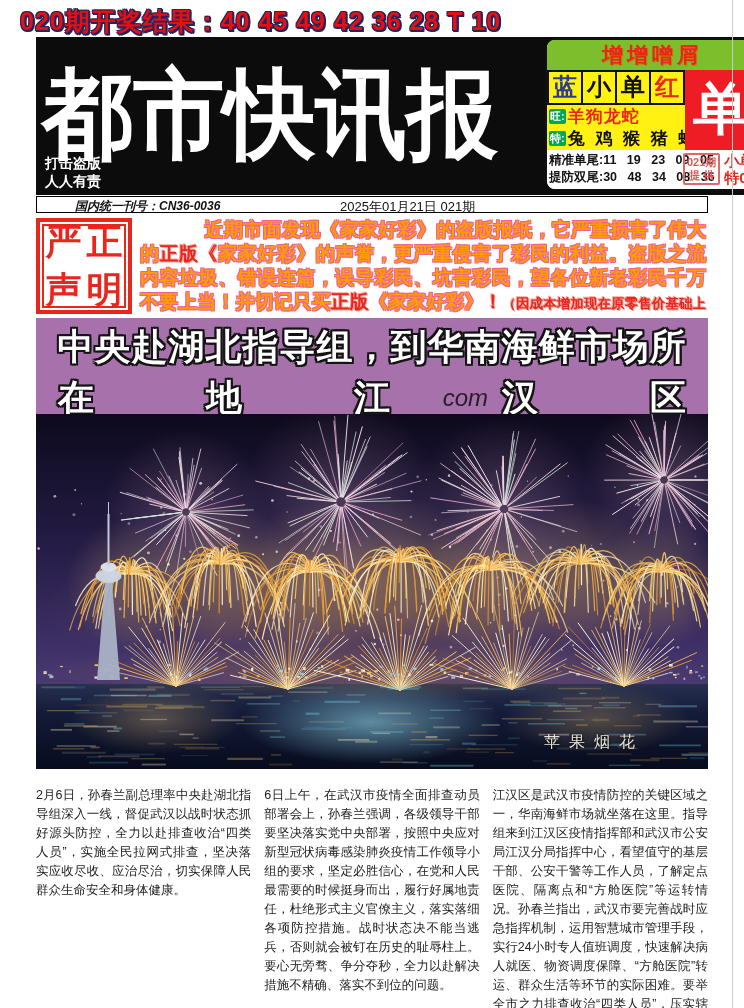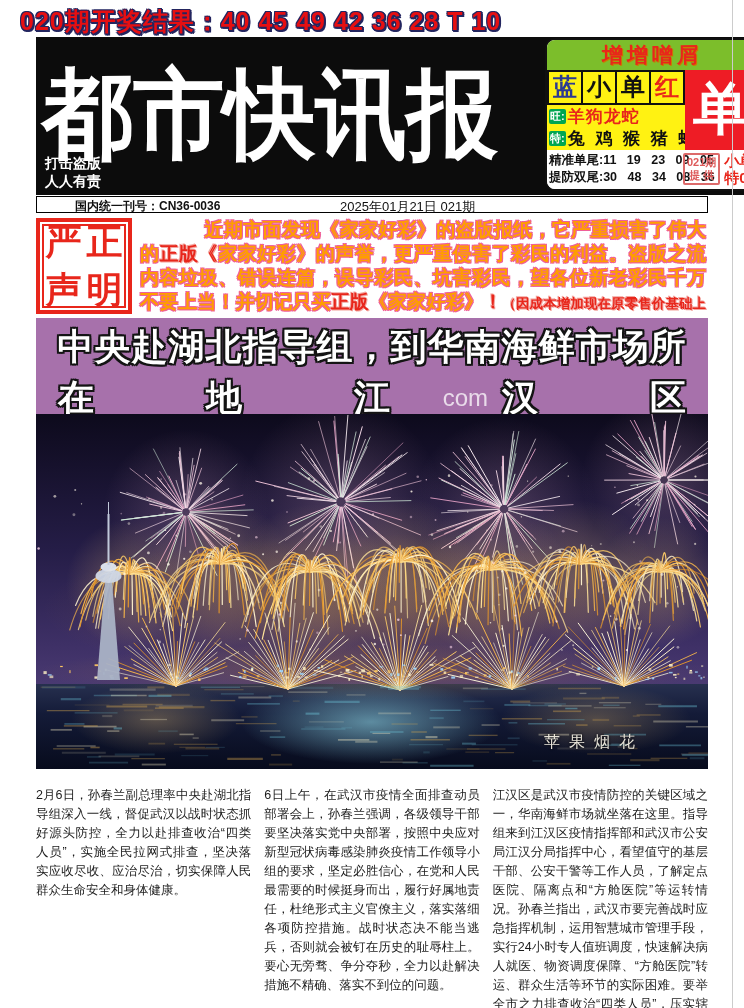--- a/index.html
+++ b/index.html
@@ -44,21 +44,21 @@
   .panel-stats{height:39px;display:flex;align-items:center;background:#ffffff;padding:1px 2px;}
   .stat-lines{width:134px;font-size:12.5px;font-weight:bold;color:#111;line-height:17px;white-space:nowrap;}
   .stat-val{word-spacing:7px;}
   .provide{border:2px solid #dd6a6a;color:#dd5a5a;font-size:11px;font-weight:bold;text-align:center;
     line-height:13px;padding:1px 2px;border-radius:2px;white-space:nowrap;}
   .tip-lines{margin-left:4px;color:#e8261b;font-size:15px;font-weight:bold;line-height:17px;white-space:nowrap;}
 
   
   .date-bar{position:absolute;left:36px;top:196px;width:672px;height:17px;background:#fff;
     border:1px solid #000;box-sizing:border-box;}
-  .serial{position:absolute;left:38px;top:1px;font-size:12px;font-weight:bold;color:#111;}
+  .serial{position:absolute;left:38px;top:1px;font-size:12px;font-weight:bold;color:#111;font-style:italic;}
   .date{position:absolute;left:303px;top:1px;font-size:13px;color:#111;}
 
   
   .statement{position:absolute;left:36px;top:218px;width:672px;height:96px;display:flex;}
   .stmt-badge{width:96px;min-width:96px;height:96px;box-sizing:border-box;border:4px solid #e8261b;
     box-shadow:inset 0 0 0 2px #fff,inset 0 0 0 4px #e8261b;
     display:flex;flex-direction:column;align-items:center;justify-content:space-between;
     color:#e8261b;font-size:36px;font-weight:900;line-height:1.1;}
   .stmt-badge span{letter-spacing:5px;margin-left:5px;}
   .stmt-text{margin-left:8px;width:566px;font-size:19px;font-weight:900;color:#ff9e00;line-height:24px;
@@ -66,21 +66,21 @@
     text-shadow:1px 1px 0 #ef5f9a,-1px -1px 0 #ef5f9a,1px -1px 0 #ef5f9a,-1px 1px 0 #ef5f9a;}
   .red-seg{color:#e8261b;text-shadow:1px 1px 0 #f2a6a0,-1px -1px 0 #f2a6a0;}
   .note-seg{font-size:13.5px;}
 
   
   .headline{position:absolute;left:36px;top:318px;width:672px;height:96px;background:#a771ab;overflow:hidden;}
   .hl-line{color:#ffffff;font-weight:900;font-size:36px;white-space:nowrap;
     text-shadow:2px 2px 0 #141414,-2px -2px 0 #141414,2px -2px 0 #141414,-2px 2px 0 #141414,0 2px 0 #141414,0 -2px 0 #141414,2px 0 0 #141414,-2px 0 0 #141414;}
   .hl1{text-align:center;margin-top:5px;letter-spacing:1px;}
   .hl2{display:flex;justify-content:space-between;padding:2px 22px 0 22px;}
-  .hl-wm{position:absolute;right:220px;bottom:2px;color:#ffffff;font-size:24px;opacity:.75;}
+  .hl-wm{position:absolute;right:220px;bottom:2px;color:#000000;font-size:24px;font-style:italic;opacity:.75;}
 
   
   .photo{position:absolute;left:36px;top:414px;width:672px;height:355px;background:#000000;overflow:hidden;}
   .photo-wm{position:absolute;right:64px;bottom:16px;color:#f3efe2;font-size:16px;letter-spacing:9px;
     opacity:.95;text-shadow:0 0 3px #000;}
 
   
   .articles{position:absolute;left:36px;top:786px;width:672px;display:flex;gap:13px;}
   .article{flex:1;font-size:12.5px;line-height:19px;color:#1c1c1c;text-align:justify;}
 </style>

